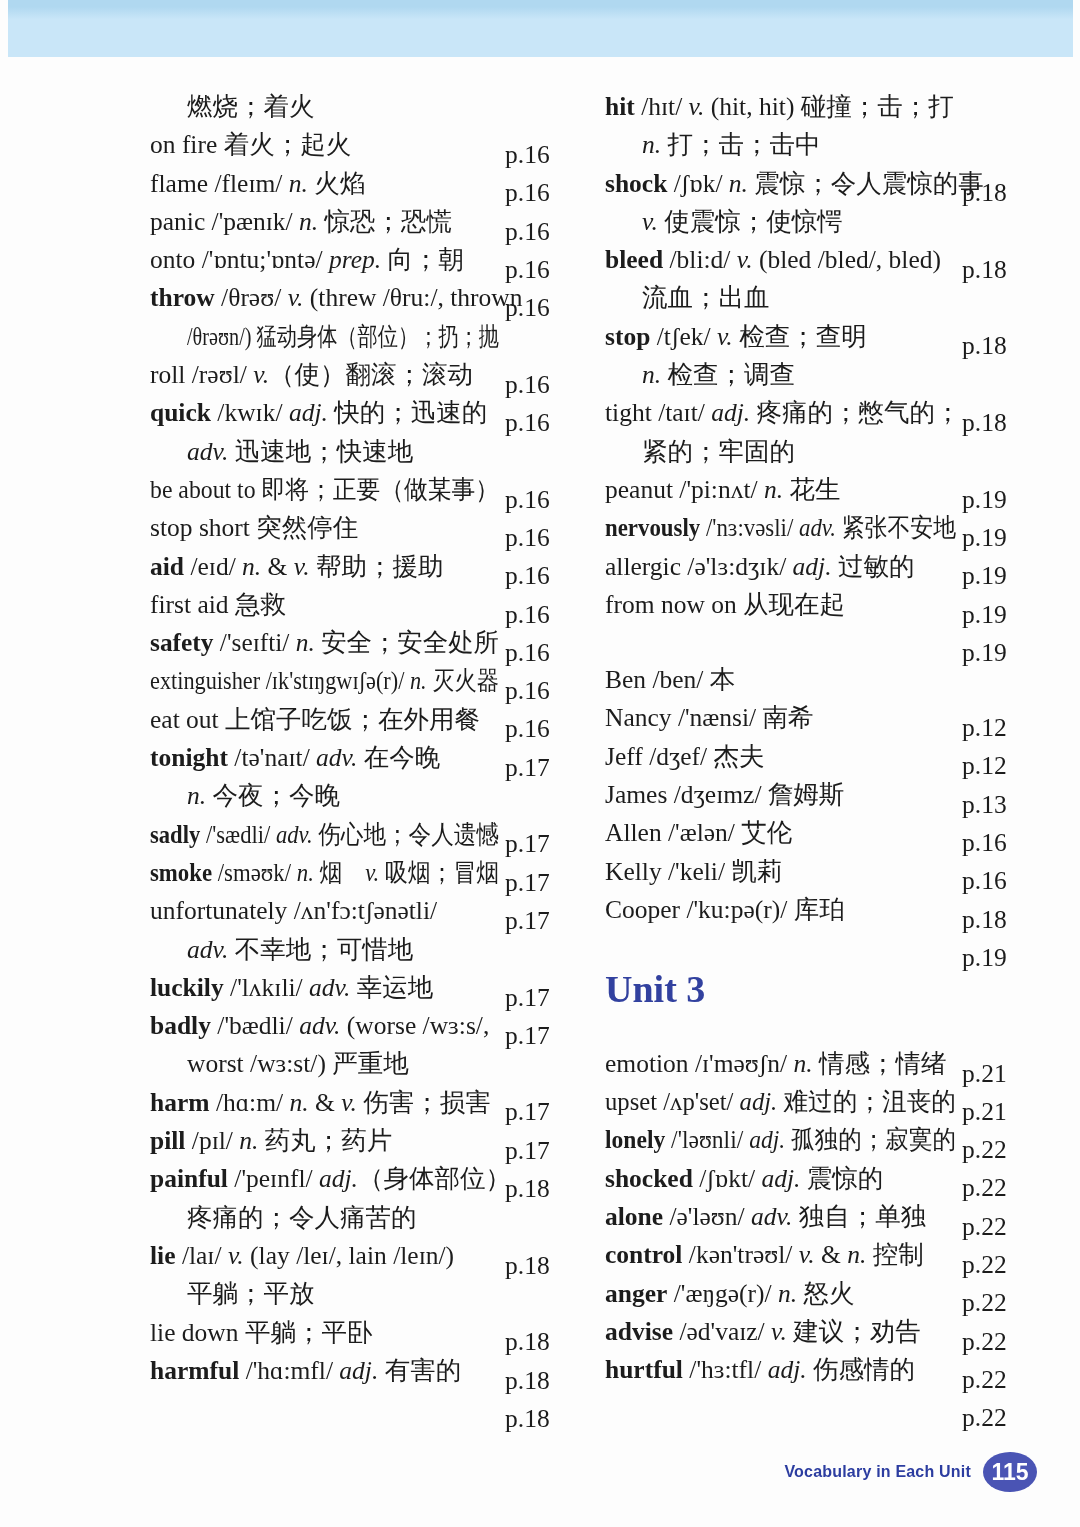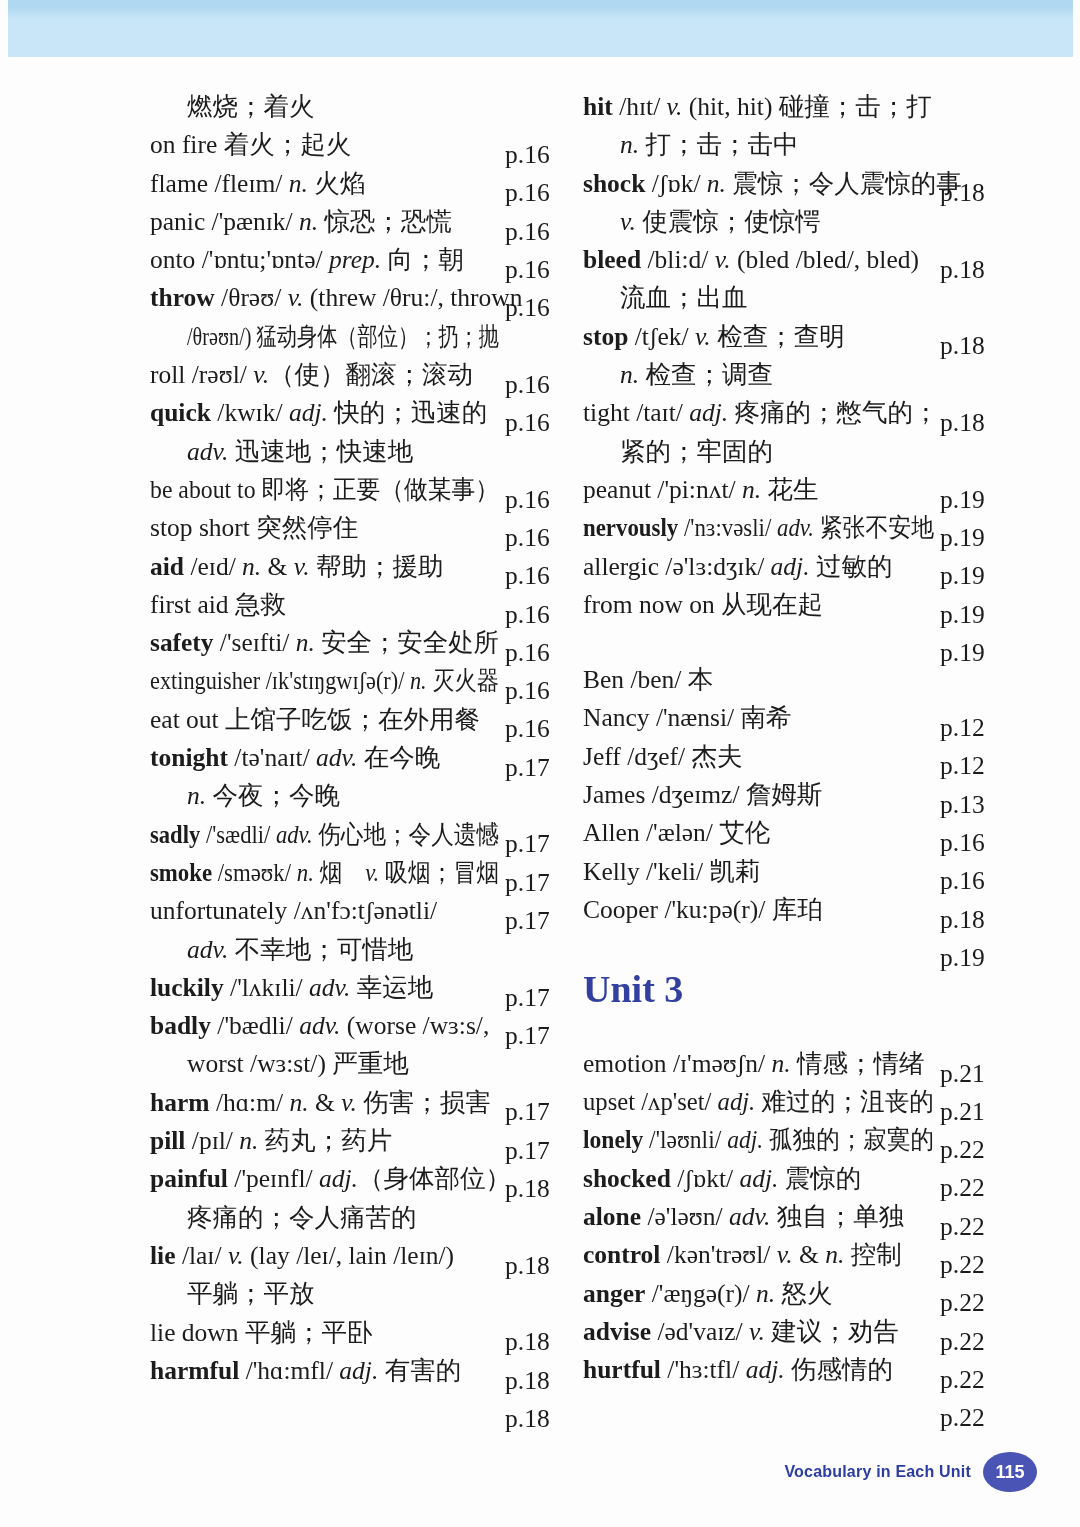--- a/index.html
+++ b/index.html
@@ -8,42 +8,42 @@
     background:#fdfdfd;
     font-family:"Liberation Serif","DejaVu Serif",serif;
     color:#1c1c1c;
   }
   .header-band{
     position:absolute;left:8px;top:0;width:1065px;height:57px;
     background:linear-gradient(180deg,var(--band-top,#b0d8f0) 0%,var(--band-top,#b0d8f0) 12%,var(--band,#c9e6f8) 34%,var(--band,#c9e6f8) 100%);
   }
   .col{position:absolute;top:88px;font-size:25.5px;}
   #col-left{left:150px;width:396px;--pgx:355px;}
-  #col-right{left:583px;width:399px;--pgx:357px;}
+  #col-right{left:605px;width:399px;--pgx:357px;}
   .row{position:relative;height:38.3px;line-height:38.3px;white-space:nowrap;}
   .txt{display:inline-block;}
   .row.indent .txt{margin-left:37px;}
   .pg{position:absolute;top:0;left:var(--pgx);margin-top:48px;}
   .s-b{font-weight:bold;}
   .s-i{font-style:italic;}
   .spacer{width:100%;}
   .unit-heading{
     height:38.3px;line-height:42px;font-weight:bold;font-size:38px;
     color:var(--unit,#32419f);
   }
   .footer{
     position:absolute;top:1452px;right:43px;height:40px;
     display:flex;align-items:center;gap:12px;
     font-family:"Liberation Sans","DejaVu Sans",sans-serif;
   }
   .footer-label{font-weight:bold;font-size:16px;color:var(--footer-text,#2c3da0);letter-spacing:0.2px;}
   .badge{
     width:54px;height:40px;border-radius:50%;
     background:var(--badge,#4a54b4);color:#ffffff;
-    font-weight:bold;font-size:18px;
+    font-weight:bold;font-size:23px;
     display:flex;align-items:center;justify-content:center;
   }
 </style>
 </head>
 <body style="background: rgb(253, 253, 253); color: rgb(28, 28, 28);">
 
 <div class="header-band"></div>
 
 <div class="col" id="col-left">
     <div class="row indent"><span class="txt"><span class="s-n">燃烧；着火</span></span><span class="pg">p.16</span></div>

